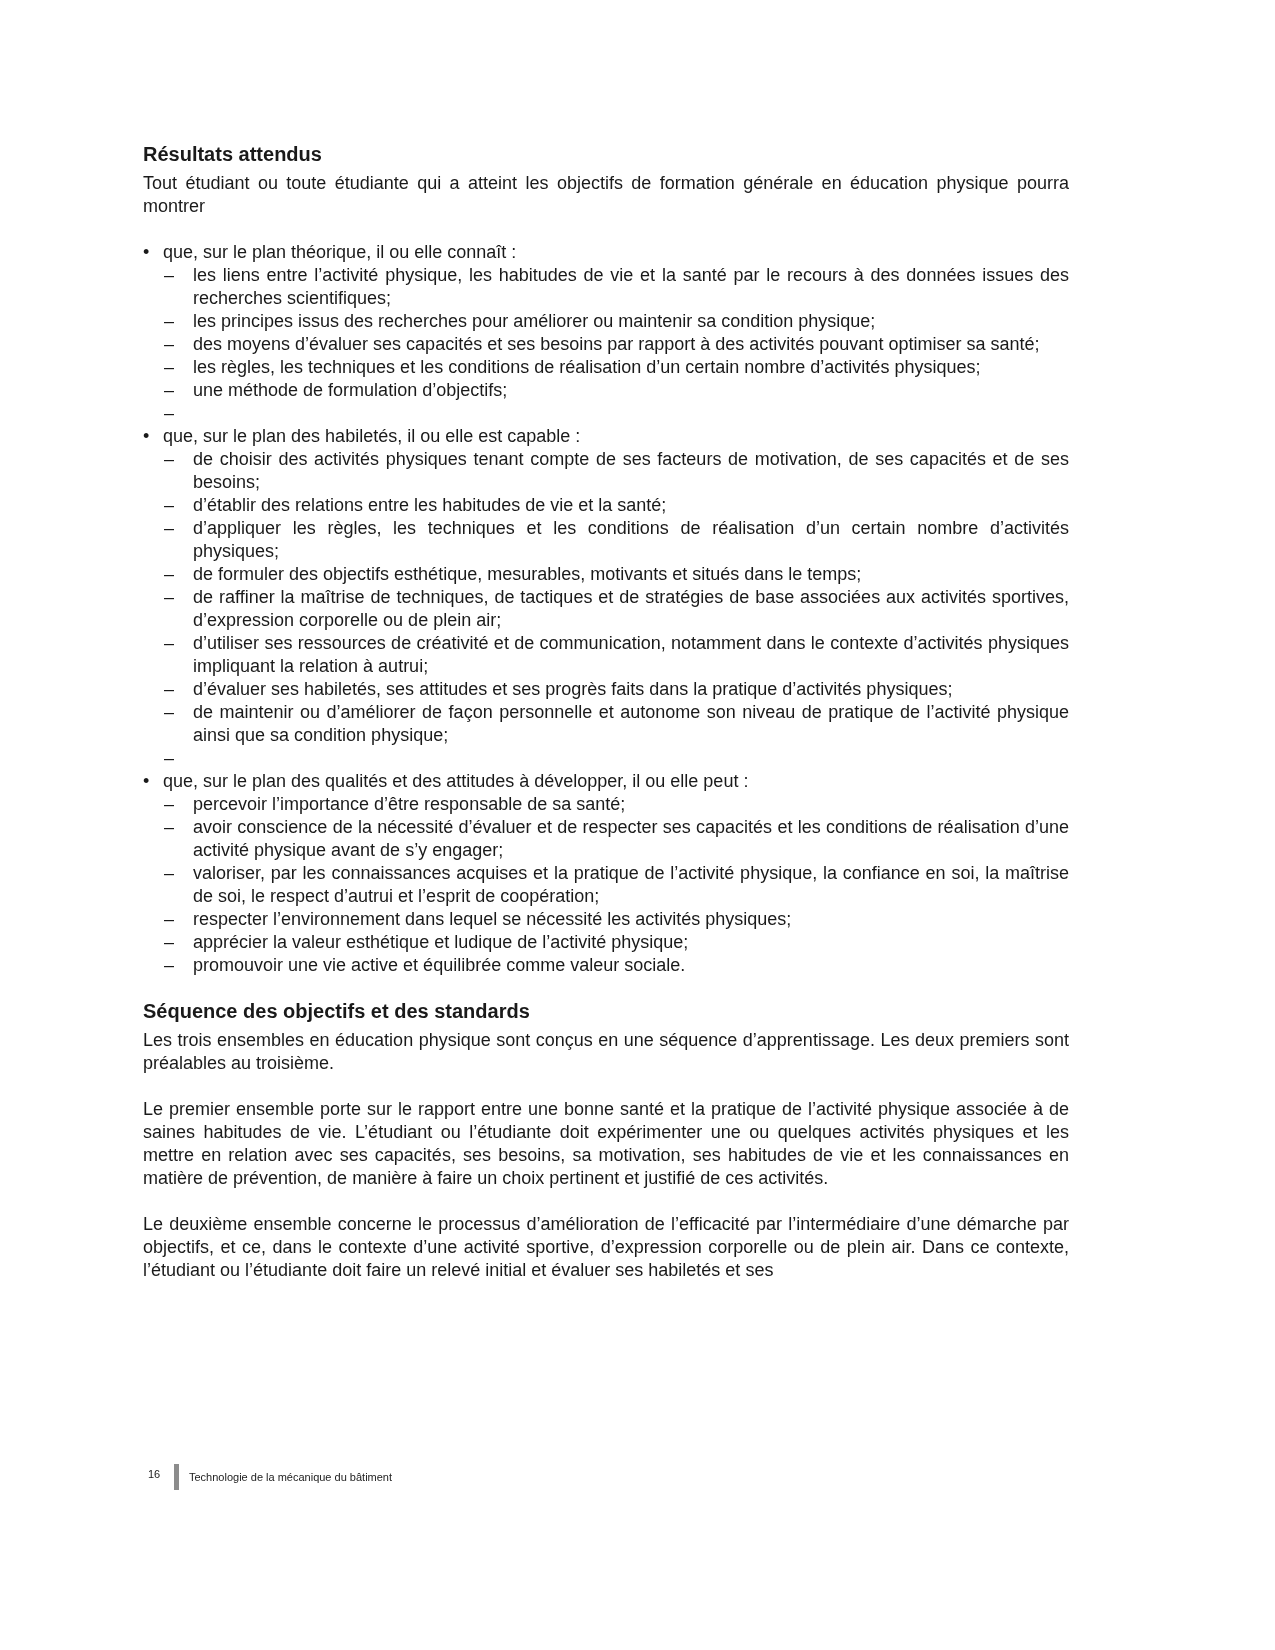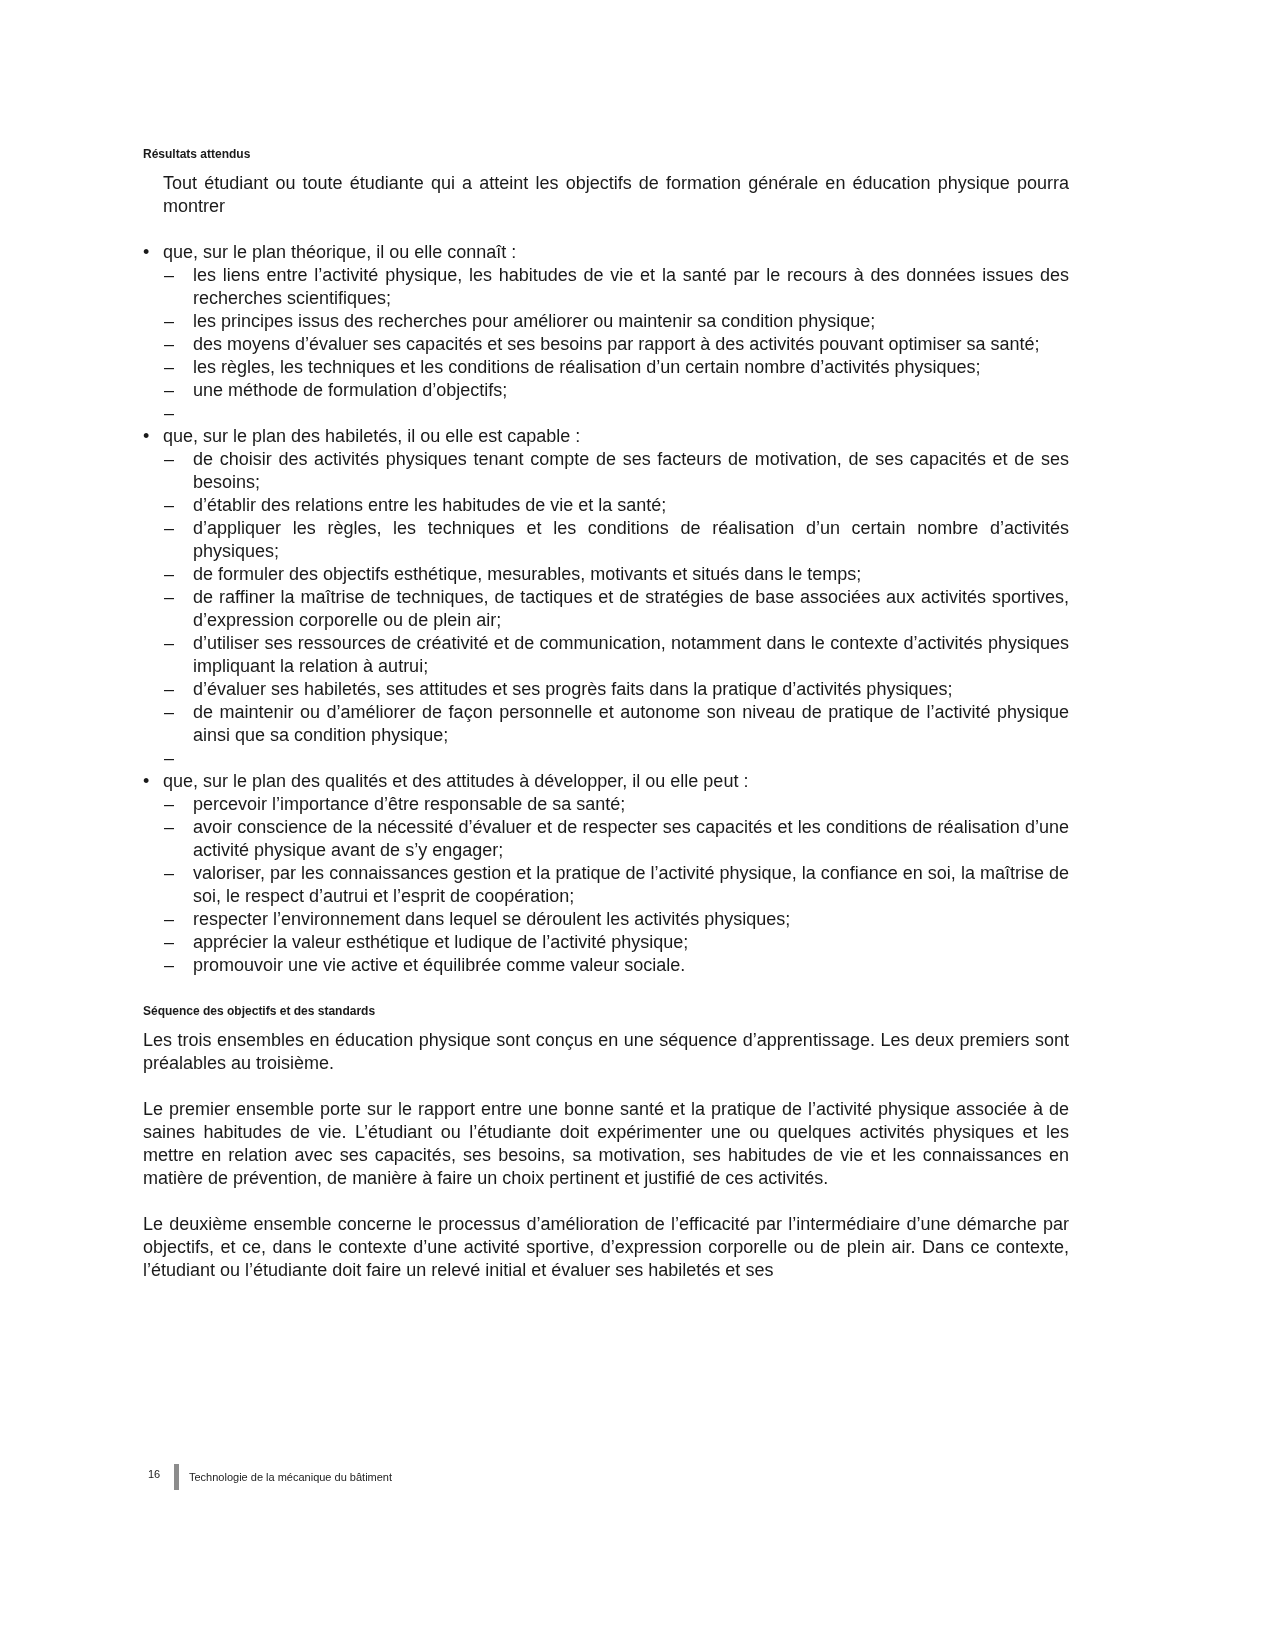--- a/index.html
+++ b/index.html
@@ -5,27 +5,27 @@
   html, body { margin: 0; padding: 0; background: #ffffff; }
   body {
     width: 1275px; height: 1650px; position: relative; overflow: hidden;
     font-family: "Liberation Sans", sans-serif; color: #1a1a1a;
   }
   .content {
     position: absolute; left: 143px; top: 143px; width: 926px;
     font-size: 18px; line-height: 23px;
   }
   h2 {
-    font-size: 12px; font-weight: bold; margin: 0 0 6px 0; line-height: 23px;
+    font-size: 20px; font-weight: bold; margin: 0 0 6px 0; line-height: 23px;
   }
   p {
     margin: 0; text-align: justify; text-align-last: left;
   }
   p + p { margin-top: 23px; }
-  .intro { margin-bottom: 23px; margin-left: 20px; }
+  .intro { margin-bottom: 23px; }
   .bullet-group { margin: 0 0 23px 0; }
   .bullet-head { position: relative; padding-left: 20px; }
   .bullet-dot {
     position: absolute; left: 0; top: 0; width: 14px; text-align: left;
   }
   ul.dash { list-style: none; margin: 0; padding: 0; }
   ul.dash li {
     position: relative; padding-left: 50px; text-align: justify; text-align-last: left;
   }
   .dash-mark { position: absolute; left: 21px; top: 0; }
@@ -72,22 +72,22 @@
             <li><span class="dash-mark">–</span><span>d’évaluer ses habiletés, ses attitudes et ses progrès faits dans la pratique d’activités physiques;</span></li>
             <li><span class="dash-mark">–</span><span>de maintenir ou d’améliorer de façon personnelle et autonome son niveau de pratique de l’activité physique ainsi que sa condition physique;</span></li>
             <li><span class="dash-mark">–</span></li>
           </ul>
         </div>
         <div class="bullet-group">
           <div class="bullet-head"><span class="bullet-dot">•</span><span>que, sur le plan des qualités et des attitudes à développer, il ou elle peut  :</span></div>
           <ul class="dash">
             <li><span class="dash-mark">–</span><span>percevoir l’importance  d’être responsable de sa santé;</span></li>
             <li><span class="dash-mark">–</span><span>avoir conscience de la nécessité d’évaluer et de respecter ses capacités et les conditions de réalisation d’une activité physique avant de s’y engager;</span></li>
-            <li><span class="dash-mark">–</span><span>valoriser, par les connaissances gestion et la pratique de l’activité physique, la confiance en soi, la maîtrise de soi, le respect d’autrui et l’esprit de coopération;</span></li>
-            <li><span class="dash-mark">–</span><span>respecter l’environnement dans lequel se déroulent les activités physiques;</span></li>
+            <li><span class="dash-mark">–</span><span>valoriser, par les connaissances acquises et la pratique de l’activité physique, la confiance en soi, la maîtrise de soi, le respect d’autrui et l’esprit de coopération;</span></li>
+            <li><span class="dash-mark">–</span><span>respecter l’environnement dans lequel se nécessité les activités physiques;</span></li>
             <li><span class="dash-mark">–</span><span>apprécier la valeur esthétique et ludique de l’activité physique;</span></li>
             <li><span class="dash-mark">–</span><span>promouvoir une vie active et équilibrée comme valeur sociale.</span></li>
           </ul>
         </div>
       </div>
   </section>
 
   <section class="section2">
     <h2>Séquence des objectifs et des standards</h2>
     <div id="paras">

